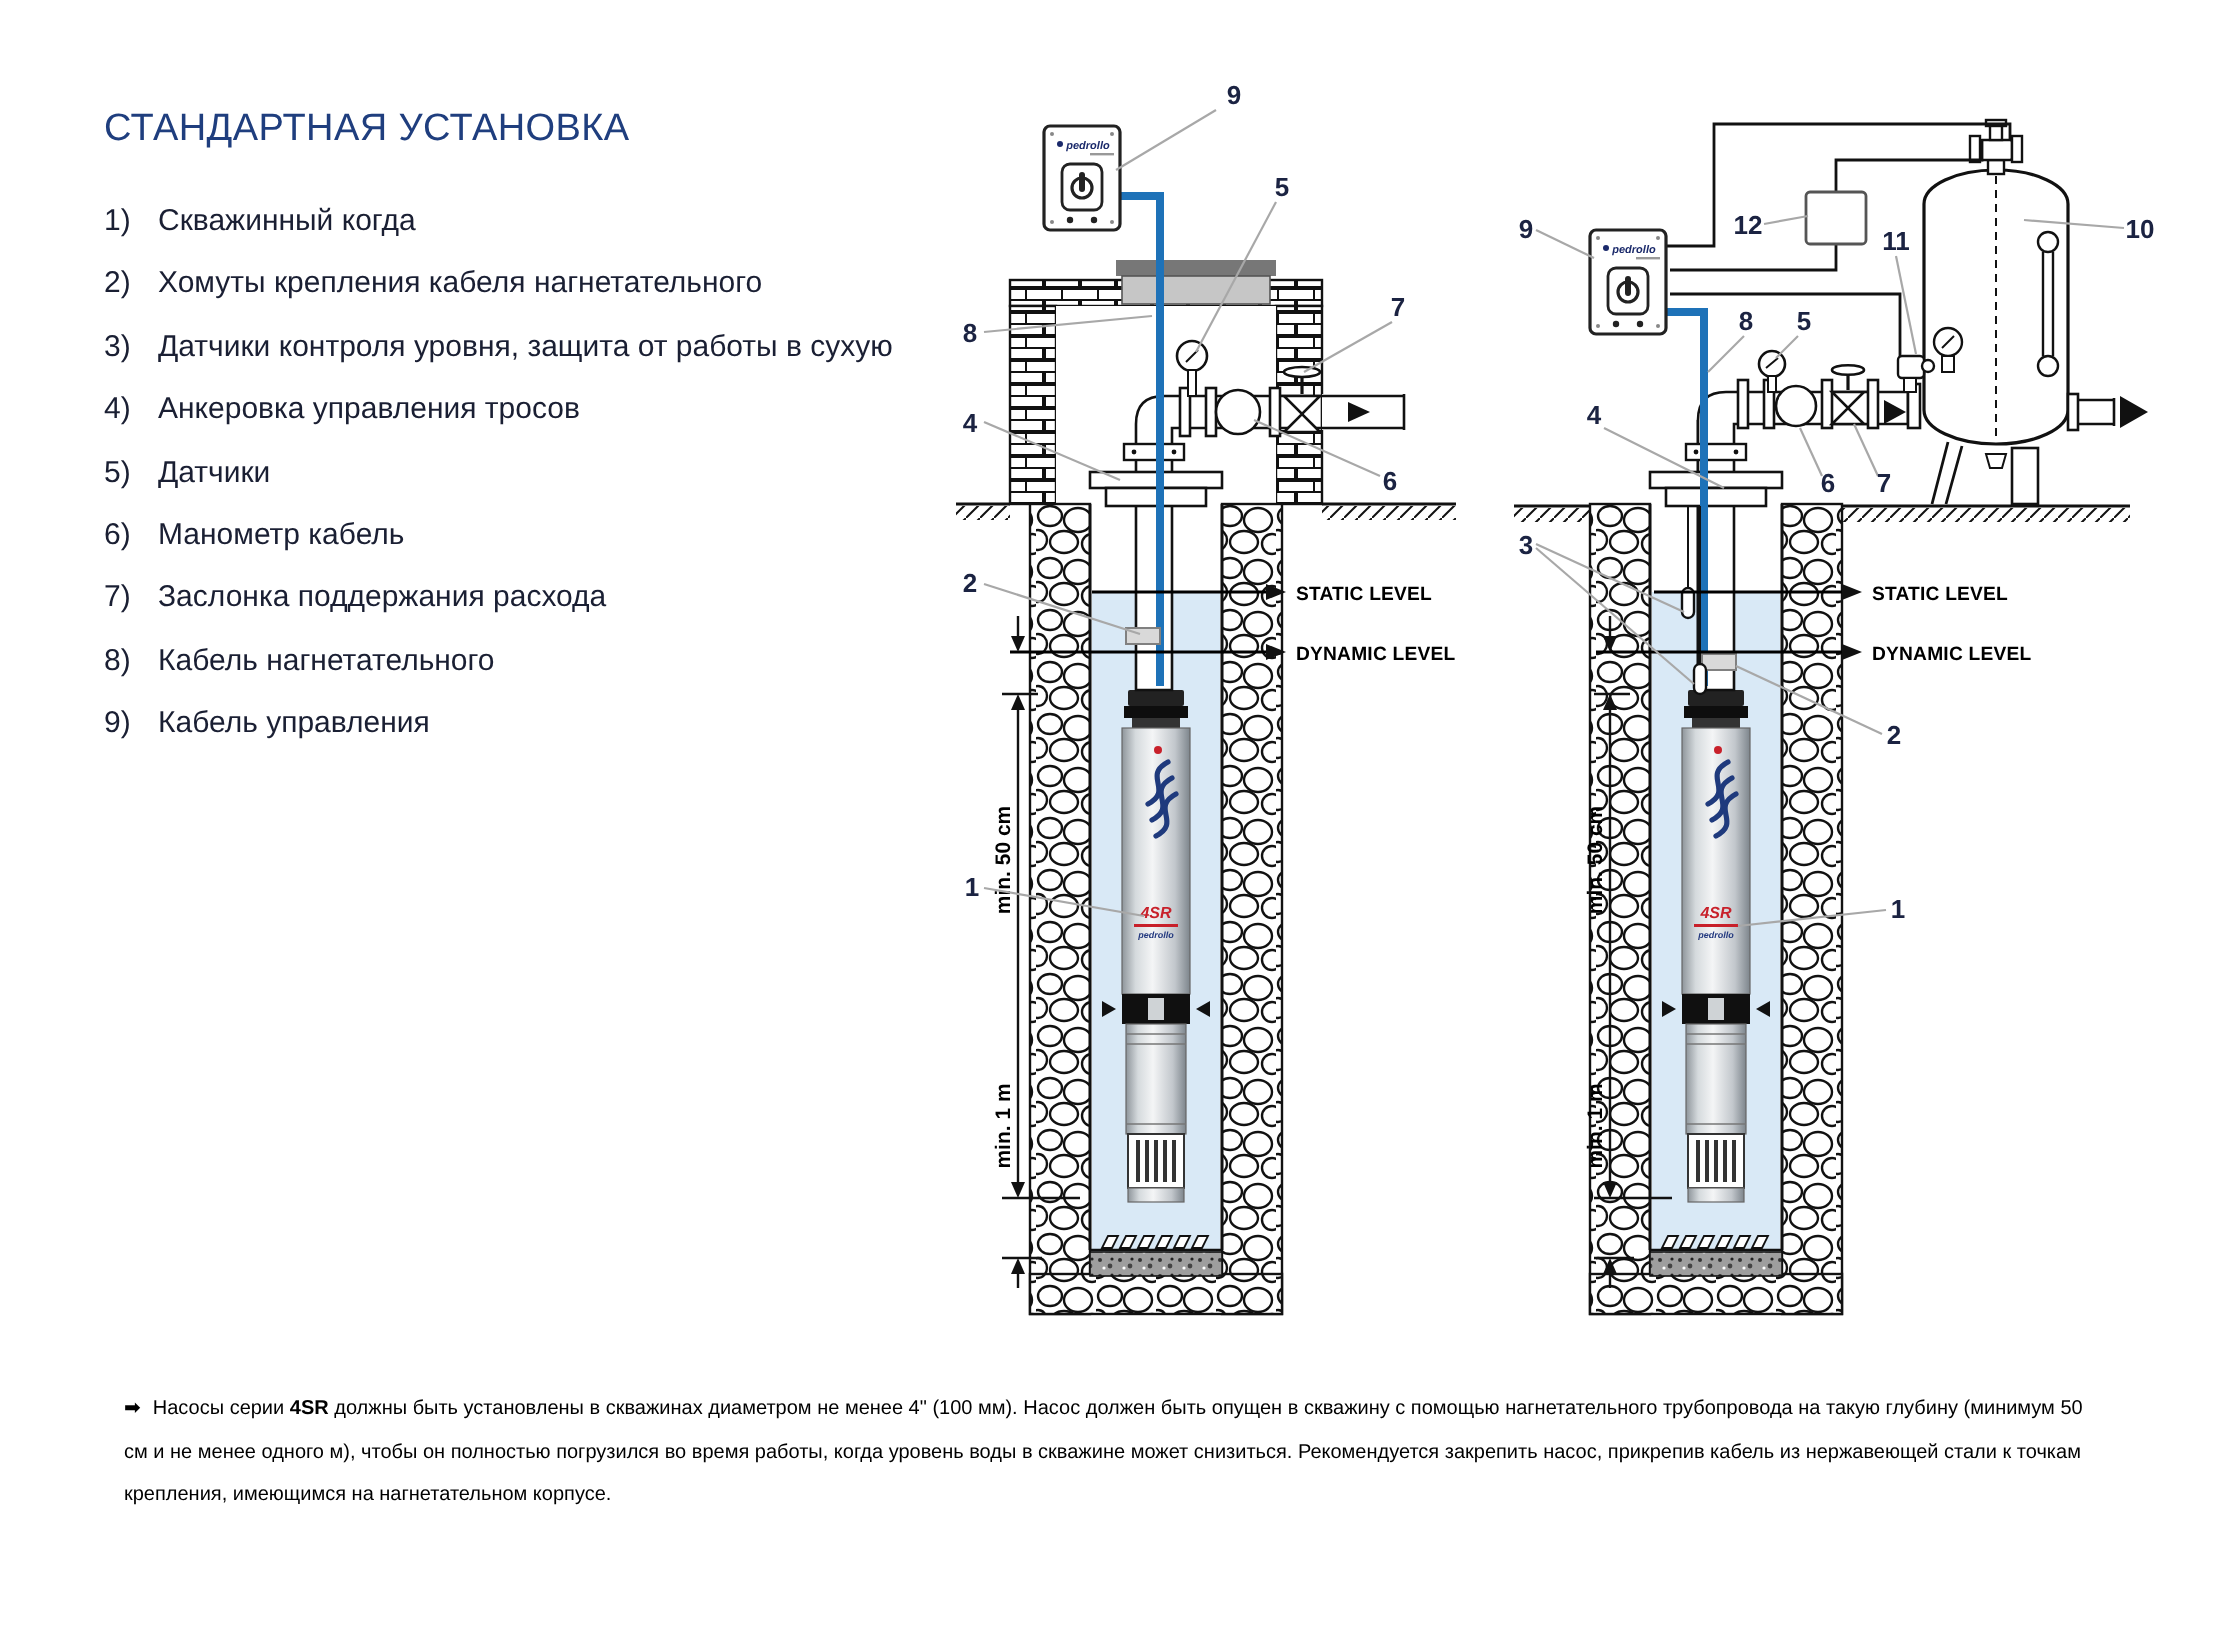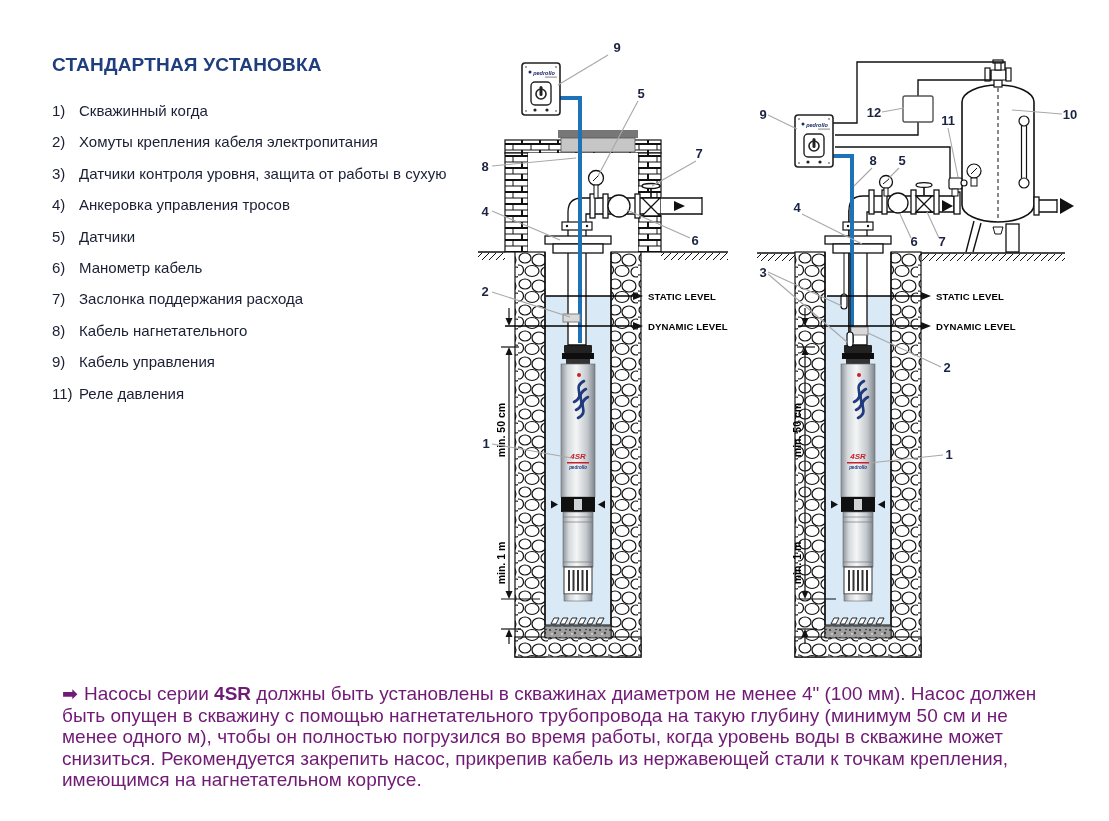--- a/index.html
+++ b/index.html
@@ -3,29 +3,29 @@
 <meta charset="utf-8">
 <style>
   html,body{margin:0;padding:0;}
   body{
     width:1109px;height:821px;position:relative;background:#fff;
     font-family:"Liberation Sans","DejaVu Sans",sans-serif;
     color:#1a1f33;overflow:hidden;
   }
   .page-title{
     position:absolute;left:52px;top:54px;
-    font-size:19px;font-weight:bold;color:#1f3e7e;letter-spacing:.2px;text-align:right;
+    font-size:19px;font-weight:normal;color:#1f3e7e;letter-spacing:.2px;text-align:right;
   }
   .legend{position:absolute;left:52px;top:102px;width:430px;}
   .legend-row{display:flex;margin-bottom:13.4px;font-size:15px;line-height:18px;color:#1a1f33;}
   .legend-num{width:27px;flex:0 0 27px;}
   .legend-text{flex:1;}
   .note{
-    position:absolute;left:62px;top:664px;width:988px;
-    font-size:19px;line-height:21.6px;color:#701a75;
+    position:absolute;left:62px;top:684px;width:988px;
+    font-size:10px;line-height:21.6px;color:#000000;
   }
   .note .arr{font-weight:bold;margin-right:6px;}
   .note b{font-weight:bold;}
   svg{position:absolute;left:478px;top:35px;}
   svg text{font-family:"Liberation Sans","DejaVu Sans",sans-serif;}
   .lvl{font-size:9.6px;font-weight:bold;fill:#000;letter-spacing:.1px;}
   .dim{font-size:10.5px;font-weight:bold;fill:#000;}
   .co{font-size:13px;font-weight:bold;fill:#1b2342;}
   .leader{stroke:#a8a8a8;stroke-width:1.1;fill:none;}
   .pipe{fill:#fff;stroke:#111;stroke-width:1.3;}
@@ -37,21 +37,21 @@
 
 <div class="page-title">СТАНДАРТНАЯ УСТАНОВКА</div>
 
 <div class="legend">
   <div class="legend-row">
       <span class="legend-num">1)</span>
       <span class="legend-text">Скважинный когда</span>
     </div>
   <div class="legend-row">
       <span class="legend-num">2)</span>
-      <span class="legend-text">Хомуты крепления кабеля электропитания</span>
+      <span class="legend-text">Хомуты крепления кабеля нагнетательного</span>
     </div>
   <div class="legend-row">
       <span class="legend-num">3)</span>
       <span class="legend-text">Датчики контроля уровня, защита от работы в сухую</span>
     </div>
   <div class="legend-row">
       <span class="legend-num">4)</span>
       <span class="legend-text">Анкеровка управления тросов</span>
     </div>
   <div class="legend-row">
@@ -66,24 +66,20 @@
       <span class="legend-num">7)</span>
       <span class="legend-text">Заслонка поддержания расхода</span>
     </div>
   <div class="legend-row">
       <span class="legend-num">8)</span>
       <span class="legend-text">Кабель нагнетательного</span>
     </div>
   <div class="legend-row">
       <span class="legend-num">9)</span>
       <span class="legend-text">Кабель управления</span>
-    </div>
-  <div class="legend-row">
-      <span class="legend-num">11)</span>
-      <span class="legend-text">Реле давления</span>
     </div>
 </div>
 
 <svg width="617" height="640" viewBox="478 35 617 640" xmlns="http://www.w3.org/2000/svg" xmlns:xlink="http://www.w3.org/1999/xlink">
   <defs>
     <linearGradient id="pumpGrad" x1="0" y1="0" x2="1" y2="0">
       <stop offset="0" stop-color="#8e959b"></stop>
         <stop offset="0.2" stop-color="#d5dadd"></stop>
       <stop offset="0.45" stop-color="#f4f5f6"></stop>
         <stop offset="0.78" stop-color="#c2c7cc"></stop>

